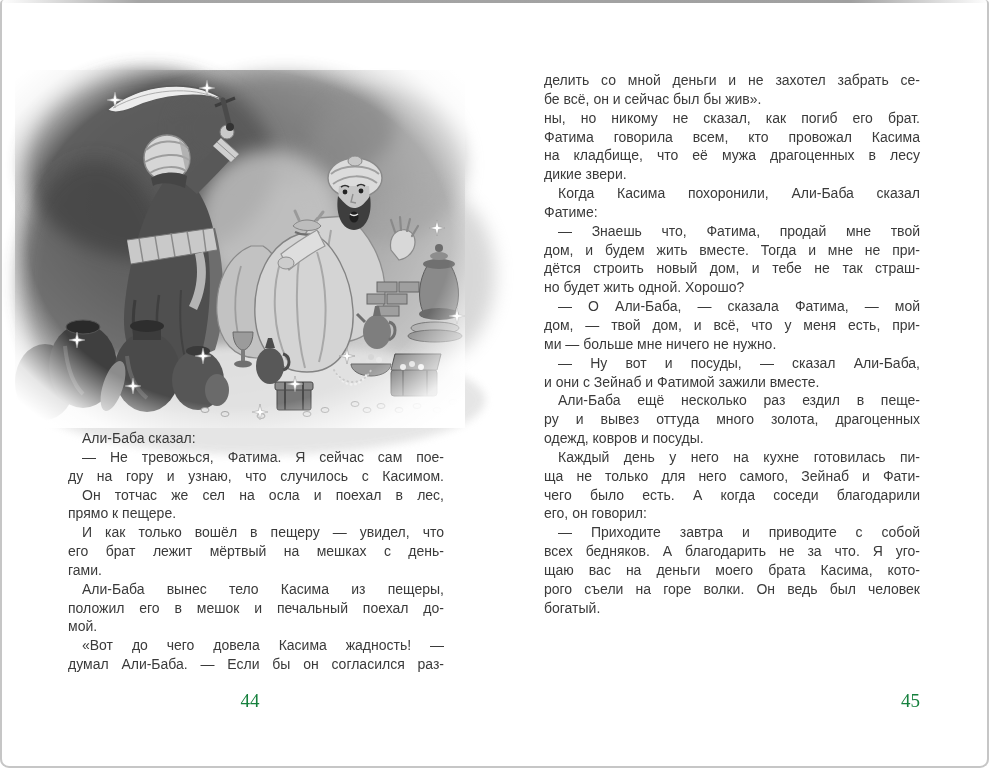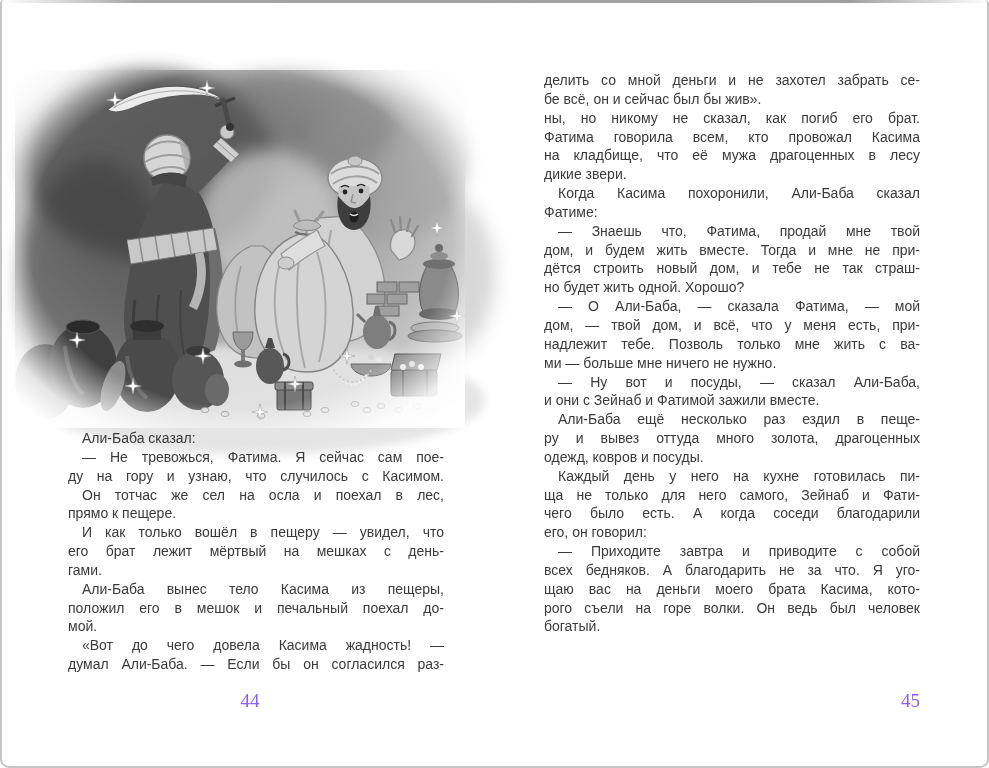--- a/index.html
+++ b/index.html
@@ -30,21 +30,21 @@
   }
   .textcol-left  { left:68px;  top:429px; }
   .textcol-right { left:50px;  top:71px; }  
 
   .line { text-align:left; }
   .line.just { text-align:justify; text-align-last:justify; }
   .line.indent { padding-left:14px; }
 
   .pagenum {
     position:absolute; width:376px; text-align:center;
-    font-family:"Liberation Serif", serif; font-size:19px; color:#8b5cf6;
+    font-family:"Liberation Serif", serif; font-size:19px; color:#15803d;
   }
   .pagenum-left  { left:62px; top:690px; }
   .pagenum-right { left:50px; top:690px;text-align:right; }
 </style>
 </head>
 <body>
 
 <div class="spread">
   <div class="frame"></div>
   <div class="frame-top"></div>
@@ -263,21 +263,20 @@
         <div class="line just">на кладбище, что её мужа драгоценных в лесу</div>
         <div class="line">дикие звери.</div>
         <div class="line indent just">Когда Касима похоронили, Али-Баба сказал</div>
         <div class="line">Фатиме:</div>
         <div class="line indent just">— Знаешь что, Фатима, продай мне твой</div>
         <div class="line just">дом, и будем жить вместе. Тогда и мне не при-</div>
         <div class="line just">дётся строить новый дом, и тебе не так страш-</div>
         <div class="line">но будет жить одной. Хорошо?</div>
         <div class="line indent just">— О Али-Баба, — сказала Фатима, — мой</div>
         <div class="line just">дом, — твой дом, и всё, что у меня есть, при-</div>
-        <div class="line just">надлежит тебе. Позволь только мне жить с ва-</div>
         <div class="line">ми — больше мне ничего не нужно.</div>
         <div class="line indent just">— Ну вот и посуды, — сказал Али-Баба,</div>
         <div class="line">и они с Зейнаб и Фатимой зажили вместе.</div>
         <div class="line indent just">Али-Баба ещё несколько раз ездил в пеще-</div>
         <div class="line just">ру и вывез оттуда много золота, драгоценных</div>
         <div class="line">одежд, ковров и посуды.</div>
         <div class="line indent just">Каждый день у него на кухне готовилась пи-</div>
         <div class="line just">ща не только для него самого, Зейнаб и Фати-</div>
         <div class="line just">чего было есть. А когда соседи благодарили</div>
         <div class="line">его, он говорил:</div>

